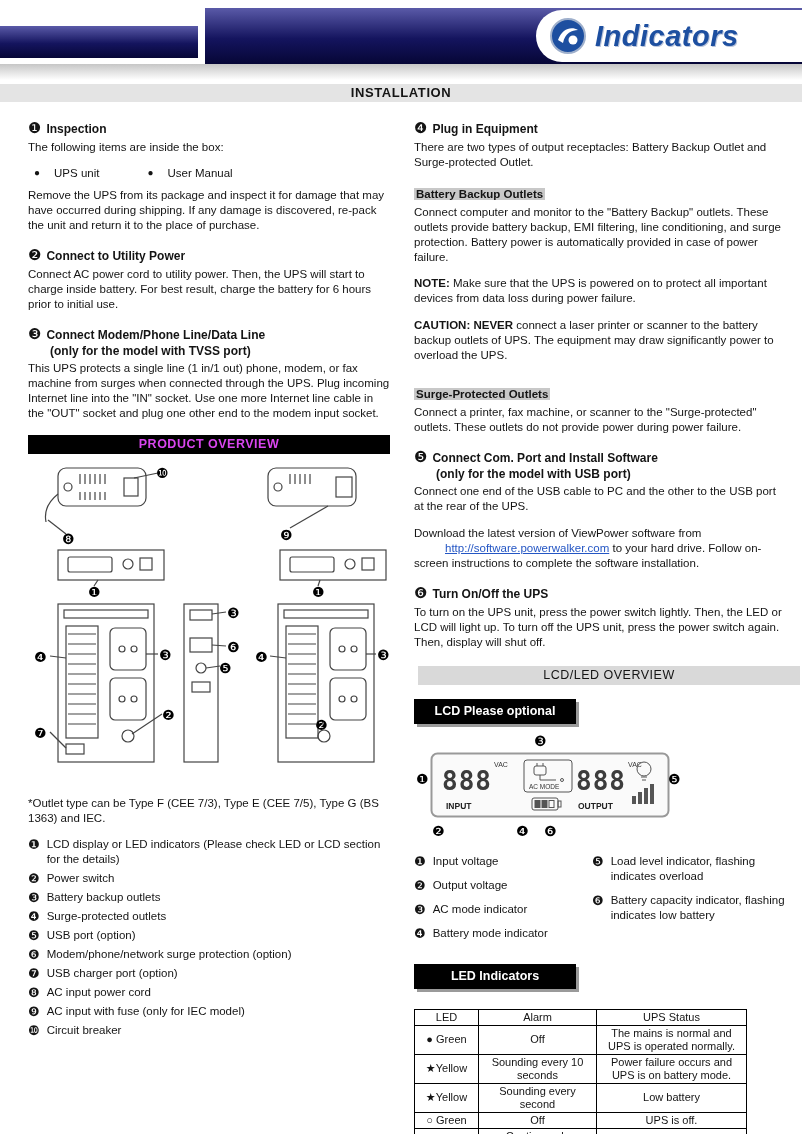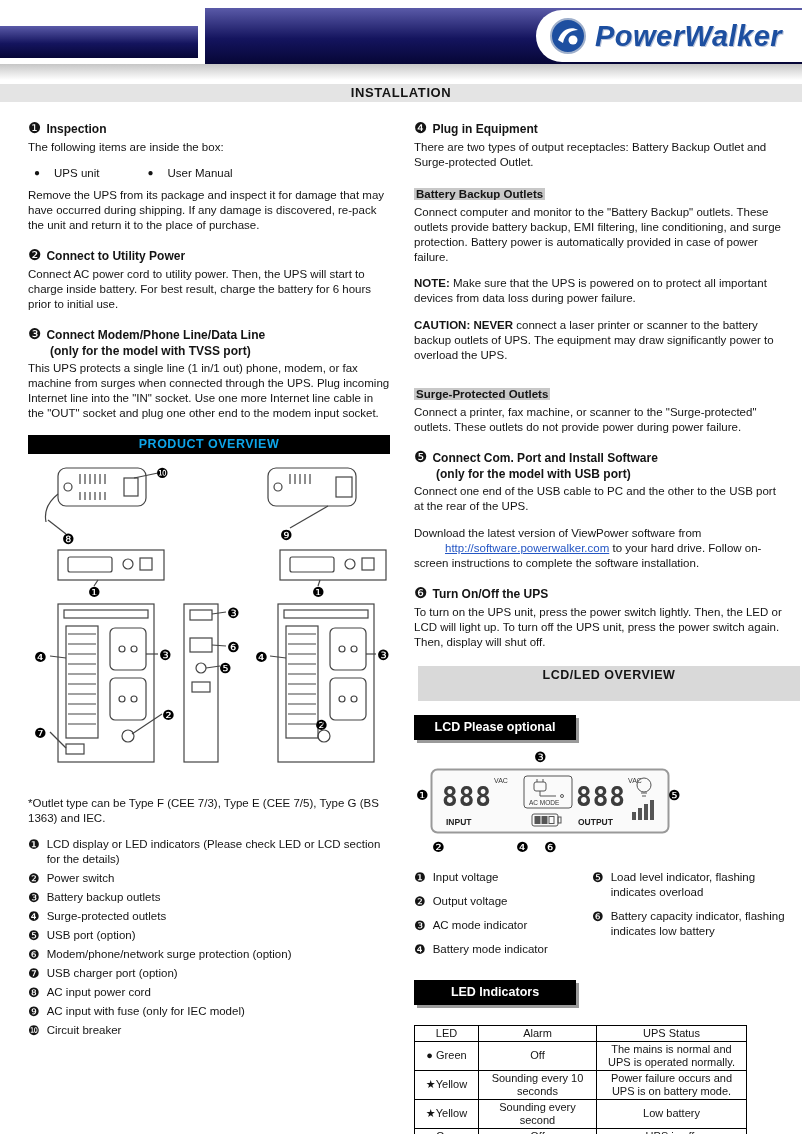--- a/index.html
+++ b/index.html
@@ -35,42 +35,42 @@
   .sec-head { display:flex; align-items:baseline; gap:5px; }
   .sec-num  { font-size:15px; }
   .sec-title{ font-weight:bold; font-size:12px; }
   .sec-sub  { font-weight:bold; font-size:12px; margin:1px 0 0 22px; }
   .body     { font-size:11.5px; line-height:15px; margin-top:3px; }
   .box-items{ display:flex; gap:48px; font-size:11.5px; margin:9px 0 9px 6px; }
   .box-item { display:flex; gap:14px; align-items:center; }
   .bullet   { font-size:10px; }
   .link     { color:#2456c4; text-decoration:underline; cursor:pointer;margin-left:31px; }
 
-  .po-bar { margin-top:14px; background:#000; color:#0ea5e9; font-weight:bold; font-size:12.5px;
+  .po-bar { margin-top:14px; background:#000; color:#d946ef; font-weight:bold; font-size:12.5px;
             text-align:center; height:19px; line-height:19px; letter-spacing:.5px; }
 
   
   .diagram { position:relative; width:362px; height:320px; margin-top:4px; }
   .diagram svg { position:absolute; left:0; top:0; }
   .co { position:absolute; font-size:14px; line-height:14px;
         font-family:"DejaVu Sans",sans-serif; color:#000; }
 
   .outlet-note { font-size:11.5px; line-height:15px; margin-top:18px; }
 
   .plegend { margin-top:10px; }
   .plegend-item { display:flex; gap:7px; font-size:11.5px; line-height:15px; margin-bottom:4px; }
   .plegend-num  { font-size:13px; line-height:15px; }
 
   
   .hl-title { display:inline-block; background:#c8c8c8; font-weight:bold; font-size:11.5px;
               padding:0 2px; margin-top:6px; }
   .hl-gap { margin-top:14px; }
 
-  .band { background:#d9d9d9; text-align:center; font-weight:bold; font-size:12.5px;
-          height:35px; line-height:19px; margin:16px -14px 0 4px; letter-spacing:.5px; }
+  .band { background:#d9d9d9; text-align:center; font-weight:normal; font-size:12.5px;
+          height:19px; line-height:19px; margin:16px -14px 0 4px; letter-spacing:.5px; }
 
   .blackbar { background:#000; color:#fff; font-weight:bold; font-size:12.5px; width:162px;
               height:25px; line-height:25px; text-align:center; margin-top:14px;
               box-shadow:3px 3px 0 #9a9a9a; }
 
   .lcd-outer { position:relative; width:268px; height:106px; margin-top:10px; margin-left:2px; }
   .lcd-outer svg { position:absolute; left:14px; top:18px; }
   .seg { font-family:"DejaVu Sans Mono",monospace; font-weight:bold; font-size:26px;
          fill:#3c3c3c; letter-spacing:1px; }
   .lcd-tiny { font-size:7px; fill:#333; }
@@ -94,21 +94,21 @@
   <div class="bar-left"></div>
   <div class="bar-right"></div>
   <div class="hdr-fade"></div>
   <div class="logo-panel">
     <svg width="40" height="40" viewBox="0 0 40 40">
       <circle cx="20" cy="20" r="17" fill="#1d4fa0"></circle>
       <circle cx="20" cy="20" r="17" fill="none" stroke="#9fb0cc" stroke-width="2"></circle>
       <path d="M10 24 C14 12, 24 10, 30 14 C24 14, 17 17, 15 27 Z" fill="#ffffff"></path>
       <circle cx="25" cy="24" r="4.5" fill="#ffffff"></circle>
     </svg>
-    <span class="logo-text">PowerWalker</span>
+    <span class="logo-text">Indicators</span>
   </div>
 </div>
 
 <div class="install-band">INSTALLATION</div>
 
 <div class="content">
 
   <div class="col-left">
 
     <div class="section">

